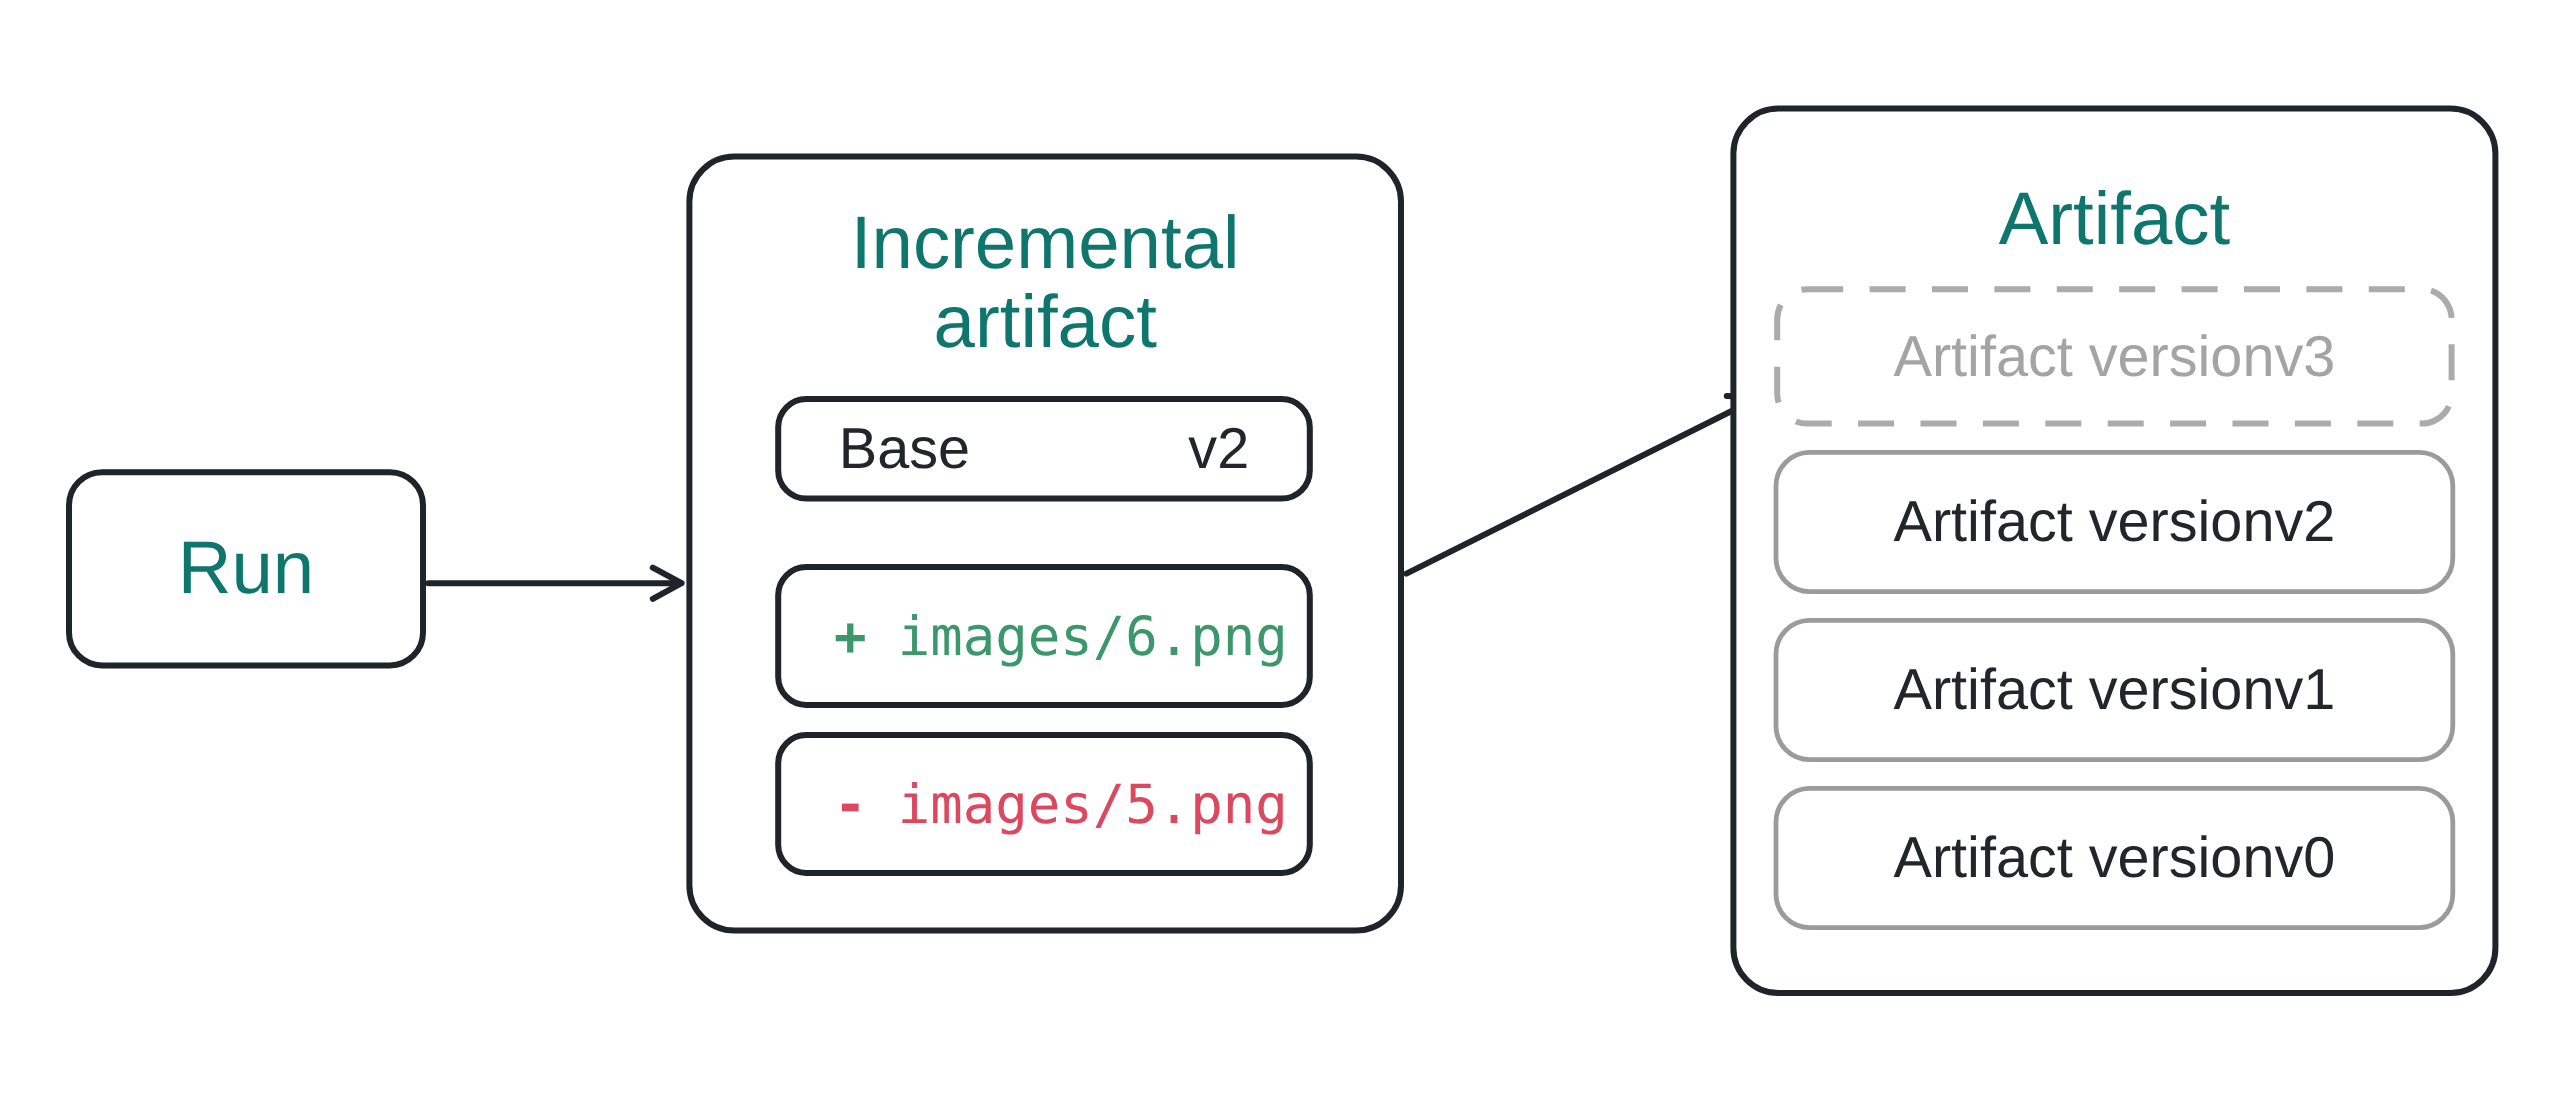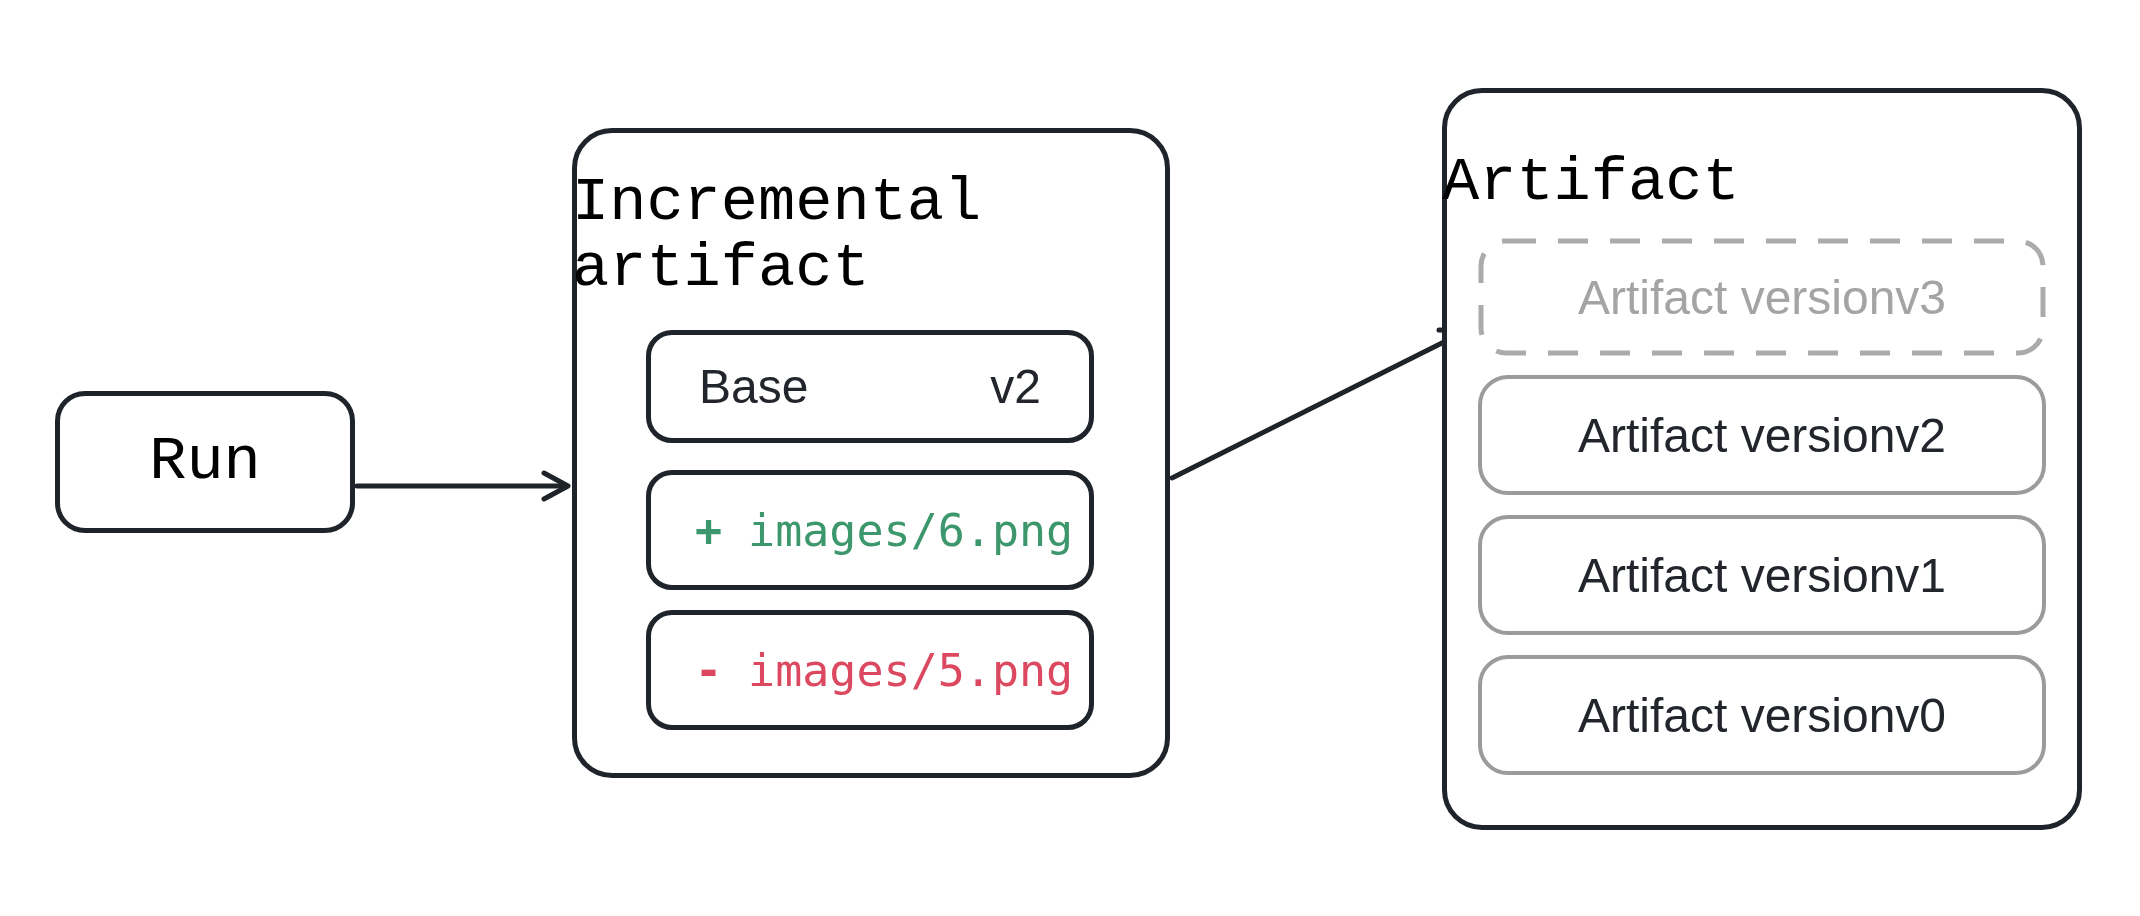--- a/index.html
+++ b/index.html
@@ -27,46 +27,45 @@
   }
 
   
   .dark-box {
     border: 5px solid #1f232a;
     border-radius: 40px;
     background: #ffffff;
   }
   .run-box {
     left: 55px; top: 391px;
-    width: 300px; height: 142px;
+    width: 300px; height: 166px;
     border-radius: 30px;
     display: flex; align-items: center; justify-content: center;
   }
   .title-text {
     font-size: 62px;
     line-height: 66px;
-    text-align: left;
-    color: #000000;
+    text-align: center;
+    color: #0f766e;
     white-space: nowrap;
-    font-family: Liberation Mono, monospace;
   }
 
   
   .incremental-box { left: 572px; top: 128px; width: 598px; height: 650px; }
   .incremental-title { left: 572px; top: 170px; width: 598px; }
 
   .inner-row {
     border: 5px solid #1f232a;
     border-radius: 26px;
     background: #ffffff;
     display: flex; align-items: center;
     font-size: 48px;
   }
   .base-row {
-    left: 646px; top: 330px; width: 448px; height: 113px;
+    left: 646px; top: 330px; width: 448px; height: 88px;
     justify-content: space-between;
     padding: 0 48px;
   }
   .mono-row {
     font-family: "DejaVu Sans Mono", monospace;
     font-size: 45px;
     gap: 26px;
     padding: 0 44px;
   }
   .added-row { left: 646px; top: 470px; width: 448px; height: 120px; color: #3c976c; }

